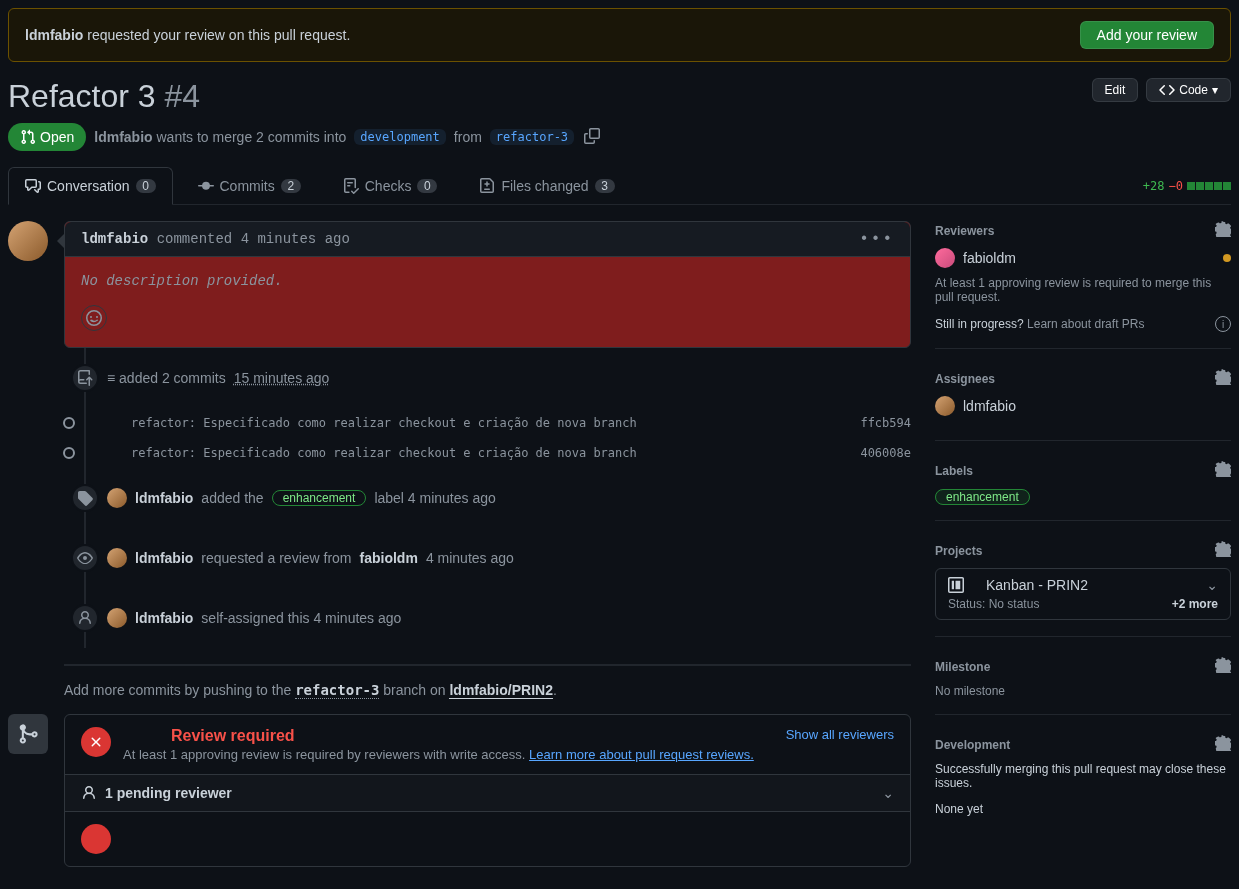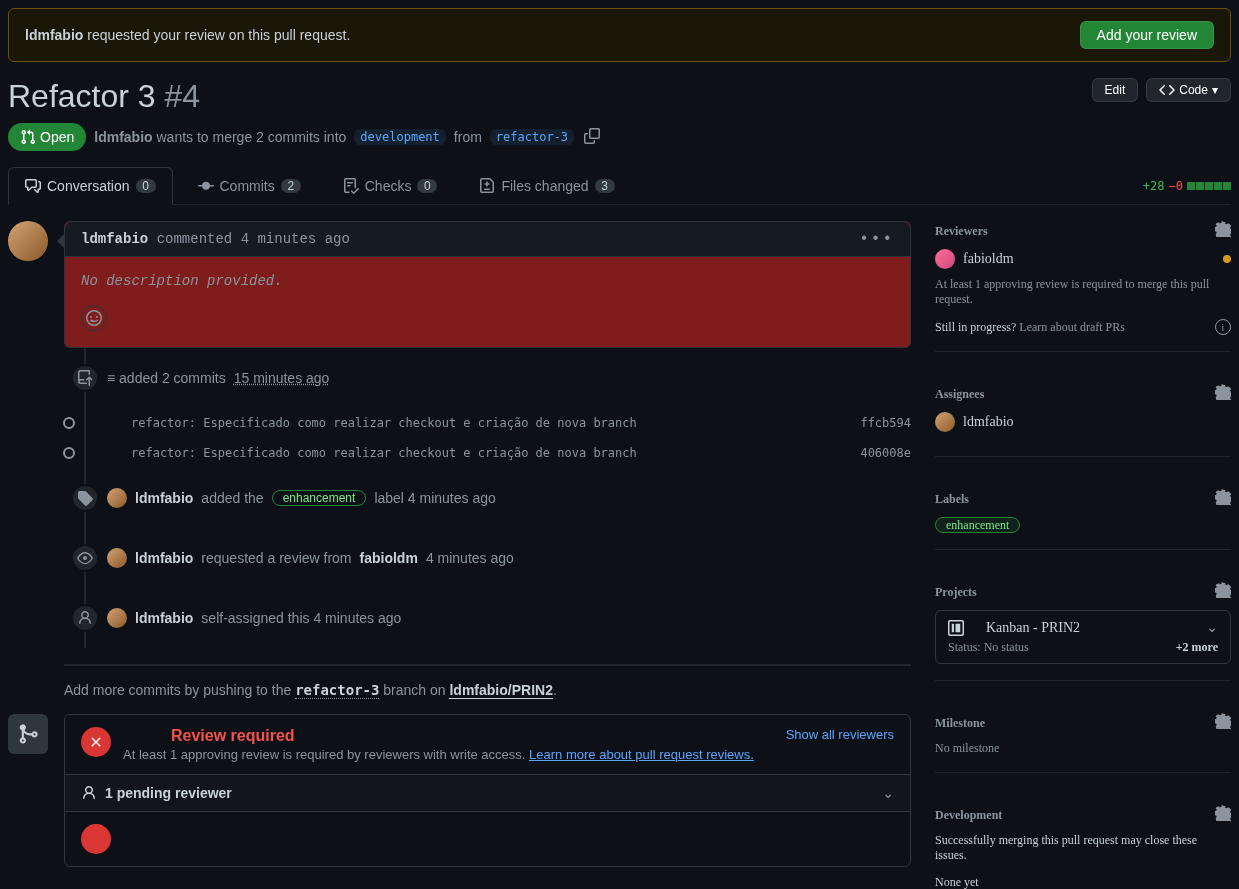--- a/index.html
+++ b/index.html
@@ -287,23 +287,22 @@
   background: rgba(110,118,129,0.05);
   padding: 10px 16px;
   display: flex;
   align-items: center;
   gap: 8px;
   border-bottom: 1px solid #30363d;
 }
 .chevron { margin-left: auto; color: #8b949e; }
 .sidebar-section {
   padding-bottom: 16px;
-  margin-bottom: 32px;
+  margin-bottom: 20px;
   border-bottom: 1px solid #21262d;
-  font-family: Liberation Serif, serif;
 }
 .sidebar-header {
   display: flex;
   justify-content: space-between;
   align-items: center;
   margin-bottom: 8px;
 }
 .sidebar-title { font-size: 12px; font-weight: 600; color: #8b949e; }
 .sidebar-gear { color: #8b949e; cursor: pointer; }
 .sidebar-body { font-size: 12px; color: #8b949e; }

